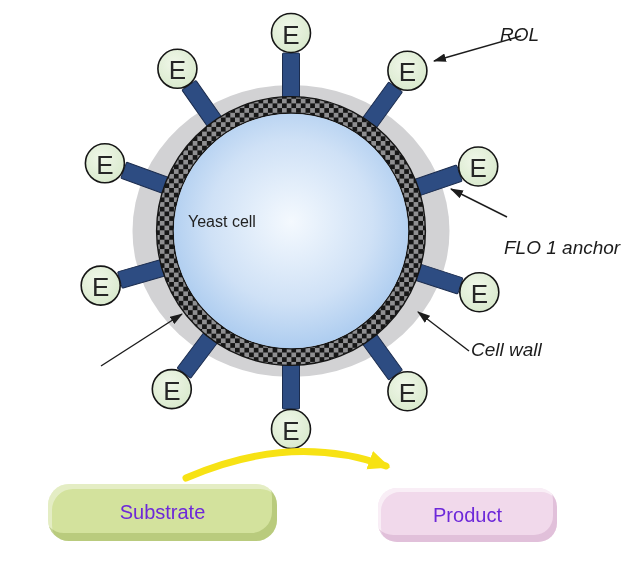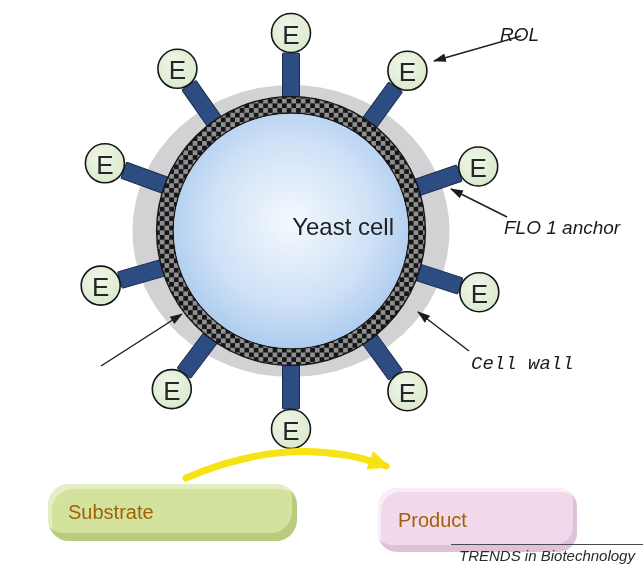--- a/index.html
+++ b/index.html
@@ -7,25 +7,25 @@
     position:relative;width:644px;height:570px;background:#ffffff;overflow:hidden;
     font-family:"Liberation Sans", sans-serif;color:#1c1c1c;
   }
   #stage svg{position:absolute;left:0;top:0;}
   .callout{
     position:absolute;font-style:italic;font-size:19px;line-height:1.3;
     white-space:nowrap;color:#1c1c1c;
   }
   .callout.two-line{white-space:normal;text-align:center;line-height:1.35;}
   .center-label{
-    position:absolute;font-size:24px;text-align:right;color:#222;
+    position:absolute;font-size:16px;text-align:left;color:#222;
   }
   .pill{
-    position:absolute;display:flex;align-items:center;justify-content:flex-start;
-    font-size:20px;color:#a16207;padding-left:20px;
+    position:absolute;display:flex;align-items:center;justify-content:center;
+    font-size:20px;color:#6d28d9;
   }
   .pill.substrate{
     border-radius:21px;
     box-shadow: inset -5px -8px 0 rgba(143,165,74,0.38), inset 4px 5px 0 rgba(255,255,255,0.40);
   }
   .pill.product{
     border-radius:19px;
     box-shadow: inset -4px -7px 0 rgba(203,156,192,0.40), inset 3px 4px 0 rgba(255,255,255,0.55);
   }
   .footer-credit{
@@ -113,30 +113,29 @@
       <line x1="101" y1="366" x2="182" y2="314" marker-end="url(#blackArrow)" stroke="#1c1c1c"></line>
     </g>
 
     <path d="M 186 478 Q 292 432 386 466" fill="none" stroke-width="7" stroke-linecap="round" marker-end="url(#yellowArrow)" stroke="#f7e214"></path>
   </svg>
 
   <div class="center-label" style="left:188px;top:213px;width:206px;">Yeast cell</div>
 
   <div class="callout" style="left:500px;top:23px;">ROL</div>
 
-  <div class="callout" style="left:504px;top:216px;">FLO 1 anchor</div>
+  <div class="callout" style="left:504px;top:236px;">FLO 1 anchor</div>
 
-  <div class="callout" style="left:471px;top:352px;font-family:Liberation Mono, monospace;">Cell wall</div>
+  <div class="callout" style="left:471px;top:338px;">Cell wall</div>
 
   <div class="callout two-line" style="left:2px;top:362px;width:110px;">
   </div>
 
   <div class="pill substrate" style="left: 48px; top: 484px; width: 229px; height: 57px; background-color: rgb(211, 226, 157);">
     <span>Substrate</span>
   </div>
 
-  <div class="pill product" style="left: 378px; top: 488px; width: 179px; height: 64px; background-color: rgb(241, 217, 235);">
+  <div class="pill product" style="left: 378px; top: 488px; width: 179px; height: 54px; background-color: rgb(241, 217, 235);">
     <span>Product</span>
   </div>
 
-  <div class="footer-credit" style="left:451px;top:544px;width:192px;">TRENDS in Biotechnology</div>
 
 </div>
 
 </body></html>

